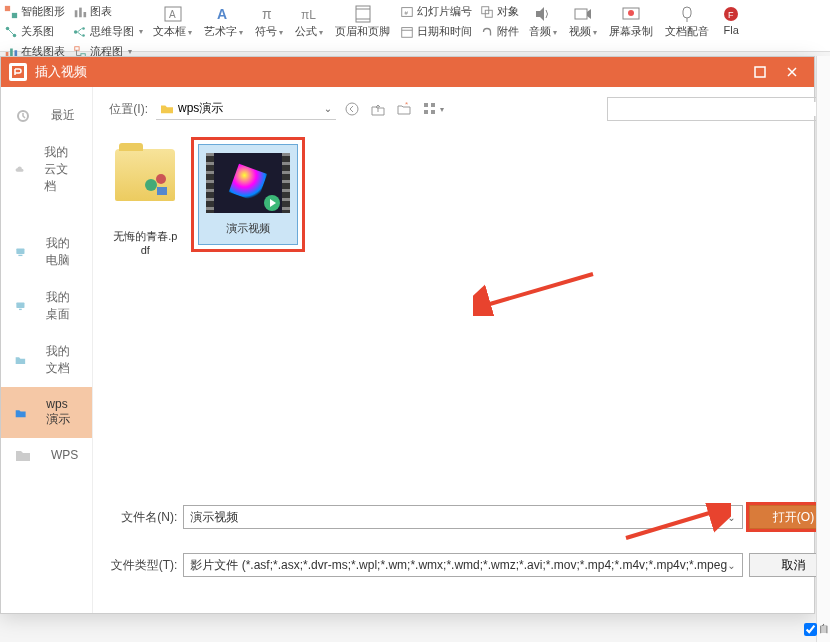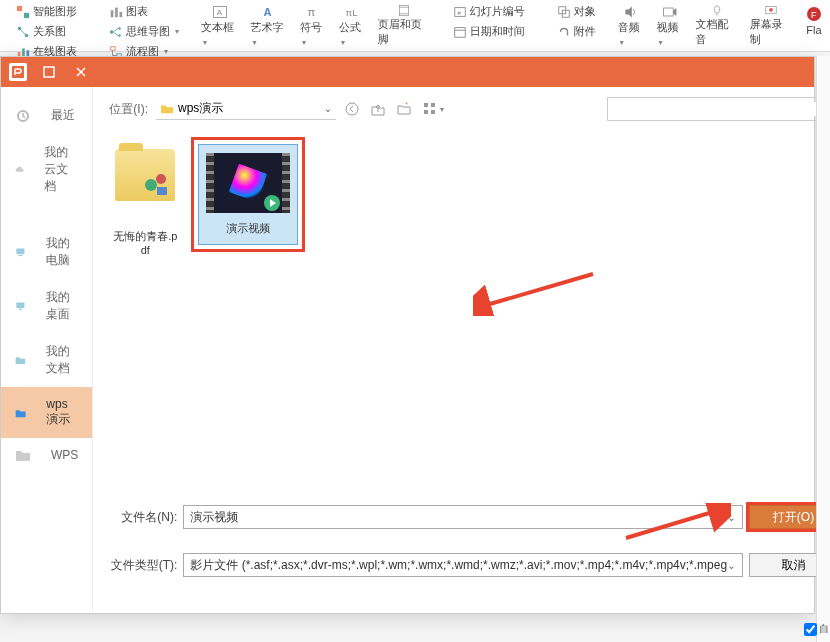--- a/index.html
+++ b/index.html
@@ -1,20 +1,20 @@
 <!DOCTYPE html>
 <html><head>
 <meta charset="utf-8">
 <style>
   * { box-sizing: border-box; margin: 0; padding: 0; }
   body { font-family: "Microsoft YaHei", sans-serif; font-size: 12px; background: #f5f5f5; width: 830px; height: 642px; overflow: hidden; position: relative; }
   
   
   .ribbon { background: #fff; height: 52px; display: flex; border-bottom: 1px solid #ddd; padding: 2px 0; }
-  .ribbon-item { display: flex; align-items: center; gap: 3px; padding: 2px 16px; cursor: pointer; font-size: 11px; color: #444; white-space: nowrap; }
+  .ribbon-item { display: flex; align-items: center; gap: 3px; padding: 2px 4px; cursor: pointer; font-size: 11px; color: #444; white-space: nowrap; }
   .ribbon-item svg { width: 14px; height: 14px; }
   .ribbon-col { display: flex; flex-direction: column; gap: 1px; }
   .ribbon-big { display: flex; flex-direction: column; align-items: center; padding: 2px 6px; cursor: pointer; font-size: 11px; color: #444; }
   .ribbon-big svg { width: 20px; height: 20px; }
   .caret { font-size: 8px; color: #888; margin-left: 2px; }
   
   
   .dialog { position: absolute; top: 56px; left: 0; width: 815px; height: 558px; background: #fff; border: 1px solid #ccc; box-shadow: 0 4px 20px rgba(0,0,0,0.15); }
   .titlebar { height: 30px; background: #e8683f; color: #fff; display: flex; align-items: center; padding: 0 8px; }
   .titlebar-icon { width: 18px; height: 18px; background: #fff; border-radius: 2px; display: flex; align-items: center; justify-content: center; margin-right: 8px; }
@@ -211,49 +211,50 @@
     </div>
   <div class="ribbon-big">
       <svg viewBox="0 0 20 20">
         <rect x="2" y="5" width="12" height="10" fill="none" stroke="#888"></rect>
         <path d="M14 8 L18 5 L18 15 L14 12" fill="#888"></path>
       </svg>
       <span><span>视频</span><span class="caret">▾</span></span>
     </div>
   <div class="ribbon-big">
       <svg viewBox="0 0 20 20">
+        <rect x="2" y="4" width="16" height="11" fill="none" stroke="#888"></rect>
+        <circle cx="10" cy="9" r="3" fill="#e55"></circle>
+      </svg>
+      <span>屏幕录制</span>
+    </div>
+  <div class="ribbon-big">
+      <svg viewBox="0 0 20 20">
         <rect x="6" y="3" width="8" height="11" rx="4" fill="none" stroke="#888"></rect>
         <line x1="10" y1="14" x2="10" y2="18" stroke="#888"></line>
       </svg>
       <span>文档配音</span>
-    </div>
-  <div class="ribbon-big">
-      <svg viewBox="0 0 20 20">
-        <rect x="2" y="4" width="16" height="11" fill="none" stroke="#888"></rect>
-        <circle cx="10" cy="9" r="3" fill="#e55"></circle>
-      </svg>
-      <span>屏幕录制</span>
     </div>
   <div class="ribbon-big">
       <svg viewBox="0 0 20 20">
         <circle cx="10" cy="10" r="7" fill="#c33"></circle>
         <text x="7" y="14" font-size="9" fill="#fff">F</text>
       </svg>
       <span>Fla</span>
     </div>
 </div>
 
 <div class="dialog">
   <div class="titlebar">
     <div class="titlebar-icon">
         <svg viewBox="0 0 12 12">
           <rect width="12" height="12" fill="#e8683f"></rect>
           <path d="M3 3 L3 9 M3 3 L7 3 Q9 3 9 5 Q9 7 7 7 L3 7" stroke="#fff" fill="none" stroke-width="1.5"></path>
         </svg>
       </div>
+    <div class="titlebar-title">插入视频</div>
     <div class="titlebar-btns">
       <div class="titlebar-btn">
           <svg width="12" height="12" viewBox="0 0 12 12">
             <rect x="1" y="1" width="10" height="10" fill="none" stroke="#fff" stroke-width="1.5"></rect>
           </svg>
         </div>
       <div class="titlebar-btn">
           <svg width="12" height="12" viewBox="0 0 12 12">
             <path d="M2 2 L10 10 M10 2 L2 10" stroke="#fff" stroke-width="1.5"></path>
           </svg>

